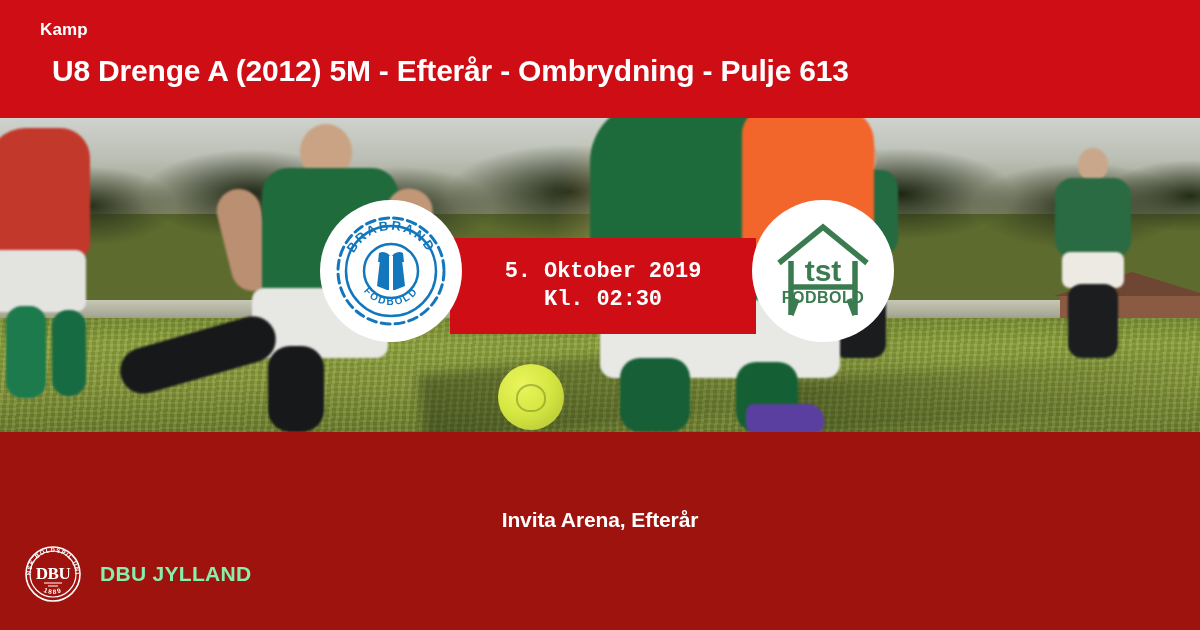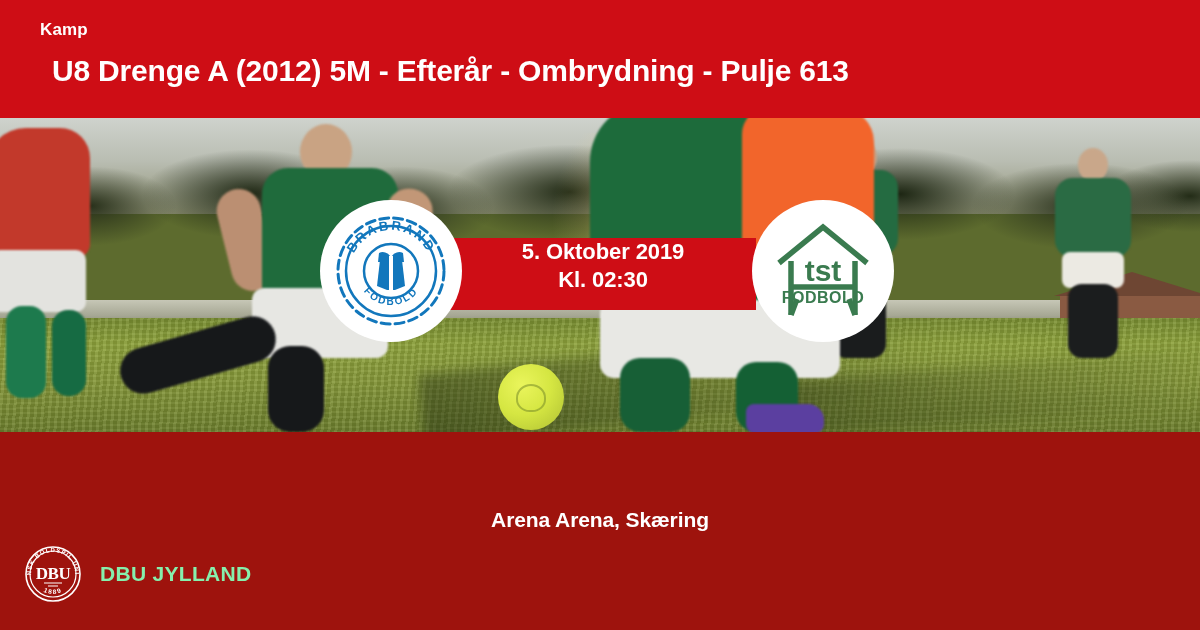--- a/index.html
+++ b/index.html
@@ -183,26 +183,28 @@
     width: 78px; height: 30px;
     background: #5b3fa0;
     border-radius: 8px 16px 10px 10px;
     filter: blur(1px);
   }
 
   
   .date-banner {
     position: absolute;
     left: 450px; top: 238px;
-    width: 306px; height: 72px;
+    width: 306px; height: 96px;
     background: #CE0D15;
     display: flex;
     flex-direction: column;
     align-items: center;
+    justify-content: center;
     z-index: 3;
+    font-family: Liberation Mono, monospace;
   }
   .date-line {
     color: #ffffff;
     font-size: 22px;
     font-weight: bold;
     line-height: 28px;
     letter-spacing: -0.1px;
   }
 
   .logo-circle {
@@ -355,21 +357,21 @@
         <path d="M 24,72 L 88,72"></path>
         <path d="M 30,84 L 24,100"></path>
         <path d="M 82,84 L 88,100"></path>
       </g>
       <text x="56" y="66" text-anchor="middle" font-family="&quot;Liberation Sans&quot;, sans-serif" font-size="30" font-weight="bold" fill="#3A7B4F">tst</text>
       <text x="56" y="88" text-anchor="middle" font-family="&quot;Liberation Sans&quot;, sans-serif" font-size="16" font-weight="bold" fill="#3A7B4F" letter-spacing="0.5">FODBOLD</text>
     </svg>
   </div>
 
   <div class="bottom">
-    <div class="venue">Arena Arena, Skæring</div>
+    <div class="venue">Invita Arena, Efterår</div>
   </div>
 
   <div class="footer">
     <svg width="58" height="58" viewBox="0 0 58 58">
       <defs>
         <path id="dbuArcTop" d="M 7,29 A 22,22 0 0 1 51,29" fill="none"></path>
         <path id="dbuArcBot" d="M 9,29 A 20,20 0 0 0 49,29" fill="none"></path>
       </defs>
       <circle cx="29" cy="29" r="27" fill="none" stroke="#ffffff" stroke-width="1.6"></circle>
       <circle cx="29" cy="29" r="23" fill="none" stroke="#ffffff" stroke-width="1.2"></circle>

